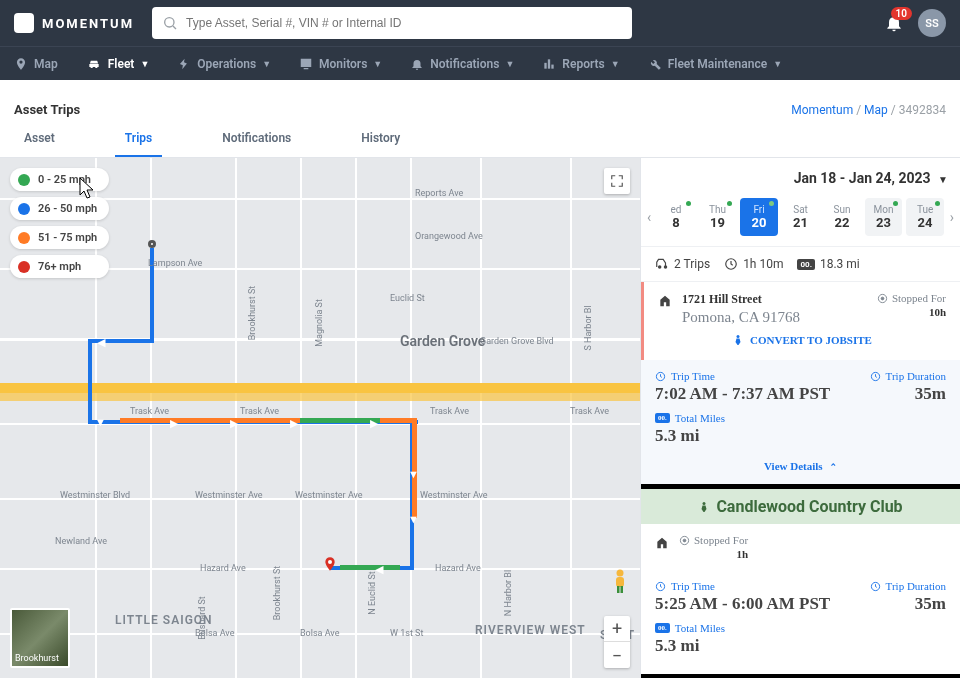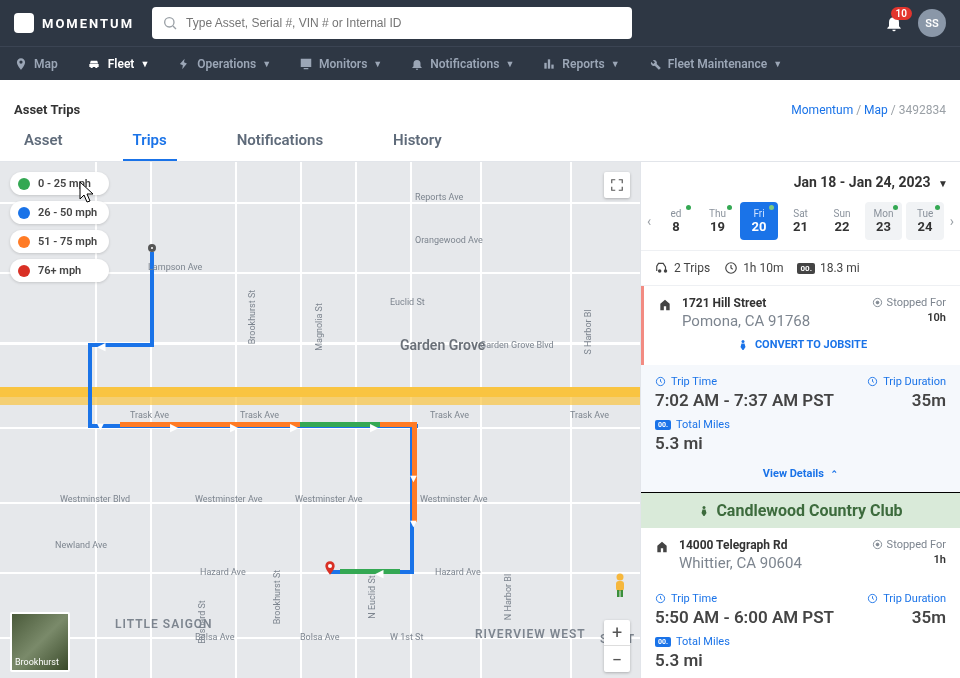--- a/index.html
+++ b/index.html
@@ -24,21 +24,21 @@
 .chev { font-size: 9px; }
 
 
 .crumb-row { display: flex; align-items: center; padding: 22px 14px 6px; }
 .page-title { font-weight: 700; font-size: 13px; }
 .breadcrumb { margin-left: auto; font-size: 12px; color: #9aa0a6; }
 .breadcrumb a { color: #1a73e8; text-decoration: none; }
 
 
 .tabs { display: flex; gap: 50px; padding: 0 14px; border-bottom: 1px solid #e2e5ea; }
-.tab { padding: 8px 10px 10px; font-size: 15px; font-weight: 600; color: #5f6b7a; cursor: pointer; border-bottom: 2px solid transparent; }
+.tab { padding: 8px 10px 10px; font-size: 12px; font-weight: 600; color: #5f6b7a; cursor: pointer; border-bottom: 2px solid transparent; }
 .tab.active { color: #1a73e8; border-bottom-color: #1a73e8; }
 
 
 .main { display: flex; height: calc(678px - 46px - 34px - 34px - 38px); }
 .map-pane { flex: 1; position: relative; background: #e9ecef; overflow: hidden; }
 .side-pane { width: 320px; border-left: 1px solid #e2e5ea; overflow-y: auto; background: #fff; }
 
 
 .mapbg { position: absolute; inset: 0; background: #e6e8eb; }
 .road-h { position: absolute; left: 0; right: 0; height: 2px; background: #fff; }
@@ -73,21 +73,21 @@
 .date-pill.selected { background: #1a73e8; color: #fff; }
 .date-pill.alt { background: #f1f3f5; }
 .date-dow { font-size: 10px; color: #8a929c; }
 .date-pill.selected .date-dow { color: #cfe2ff; }
 .date-num { font-size: 13px; font-weight: 700; }
 .date-dot { position: absolute; top: 3px; right: 4px; width: 5px; height: 5px; border-radius: 50%; background: #34a853; }
 
 .summary { display: flex; gap: 14px; padding: 10px 14px; font-size: 12px; color: #444; border-top: 1px solid #eef0f3; border-bottom: 1px solid #eef0f3; }
 .summary span { display: flex; align-items: center; gap: 5px; }
 
-.trip-card { border-bottom: 1px solid #000000; }
+.trip-card { border-bottom: 5px solid #000000; font-family: Liberation Serif, serif; }
 .loc-block { padding: 10px 14px; }
 .loc-row { display: flex; gap: 10px; }
 .loc-left { flex: 1; }
 .loc-title { font-weight: 700; font-size: 12px; }
 .loc-sub { font-size: 15px; color: #7d858f; margin-top: 2px; }
 .loc-right { text-align: right; font-size: 11px; }
 .loc-right .lbl { color: #7d858f; display: flex; align-items: center; justify-content: flex-end; gap: 4px; }
 .loc-right .val { font-weight: 600; margin-top: 2px; }
 .convert { text-align: center; padding: 8px 0 4px; color: #1a73e8; font-size: 11px; font-weight: 700; cursor: pointer; display: flex; align-items: center; justify-content: center; gap: 6px; }
 .loc-block.focus { border-left: 3px solid #f28b82; background: #fff; }
@@ -482,24 +482,20 @@
     </div>
 
     <div class="trip-card">
       <div class="loc-block">
         <div class="loc-row">
           <div style="padding-top:2px">
               <svg width="14" height="14" viewBox="0 0 24 24" fill="#444">
                 <path d="M4 10v11h6v-7h4v7h6V10L12 3z"></path>
               </svg>
             </div>
-          <div class="loc-left">
-            <div class="loc-title">14000 Telegraph Rd</div>
-            <div class="loc-sub">Whittier, CA 90604</div>
-          </div>
           <div class="loc-right">
             <div class="lbl">
                 <svg width="11" height="11" viewBox="0 0 24 24" fill="none" stroke="#7d858f" stroke-width="2">
                   <circle cx="12" cy="12" r="9"></circle>
                   <circle cx="12" cy="12" r="3" fill="#7d858f"></circle>
                 </svg>
                 <span>Stopped For</span>
               </div>
             <div class="val">1h</div>
           </div>
@@ -508,21 +504,21 @@
       <div class="detail-block" style="background:#fff">
         <div class="detail-row">
           <div class="detail-col">
             <div class="det-lbl">
                 <svg width="11" height="11" viewBox="0 0 24 24" fill="none" stroke="#1a73e8" stroke-width="2">
                   <circle cx="12" cy="12" r="9"></circle>
                   <path d="M12 7v5l3 2"></path>
                 </svg>
                 <span>Trip Time</span>
               </div>
-            <div class="det-val">5:50 AM - 6:00 AM PST</div>
+            <div class="det-val">5:25 AM - 6:00 AM PST</div>
           </div>
           <div class="detail-col r">
             <div class="det-lbl">
                 <svg width="11" height="11" viewBox="0 0 24 24" fill="none" stroke="#1a73e8" stroke-width="2">
                   <circle cx="12" cy="12" r="9"></circle>
                   <path d="M12 7v5l3 2"></path>
                 </svg>
                 <span>Trip Duration</span>
               </div>
             <div class="det-val">35m</div>

